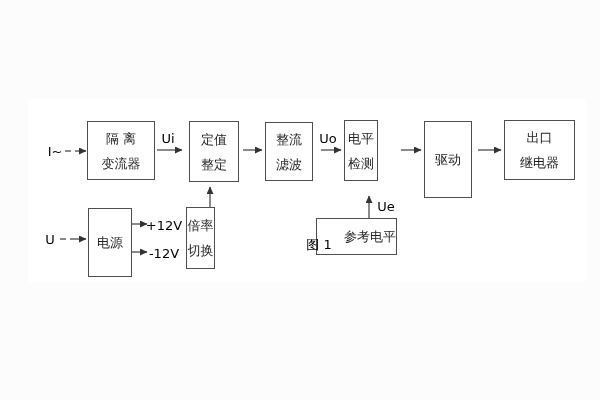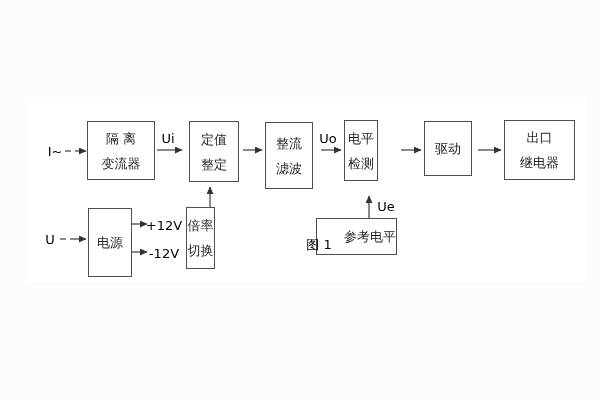--- a/index.html
+++ b/index.html
@@ -34,23 +34,23 @@
     display: flex;
     flex-direction: column;
     align-items: center;
     justify-content: center;
     color: #1e1e1e;
     font-size: 13px;
   }
   .box-line { line-height: 25px; white-space: pre; }
   .b-isolation { left: 87px;  top: 121px; width: 68px; height: 59px; }
   .b-setting   { left: 189px; top: 121px; width: 50px; height: 61px; }
-  .b-rectifier { left: 265px; top: 122px; width: 48px; height: 67px; }
+  .b-rectifier { left: 265px; top: 122px; width: 48px; height: 59px; }
   .b-level     { left: 344px; top: 120px; width: 34px; height: 61px; }
-  .b-drive     { left: 424px; top: 121px; width: 48px; height: 55px; }
+  .b-drive     { left: 424px; top: 121px; width: 48px; height: 77px; }
   .b-outrelay  { left: 504px; top: 120px; width: 71px; height: 60px; }
   .b-power     { left: 88px;  top: 208px; width: 44px; height: 69px; }
   .b-ratio     { left: 186px; top: 207px; width: 29px; height: 62px; }
   .b-ref       { left: 316px; top: 218px; width: 81px; height: 37px; align-items: flex-end; }
   .lbl {
     position: absolute;
     transform: translate(-50%, -50%);
     color: #000000;
     font-size: 13px;
     white-space: pre;

